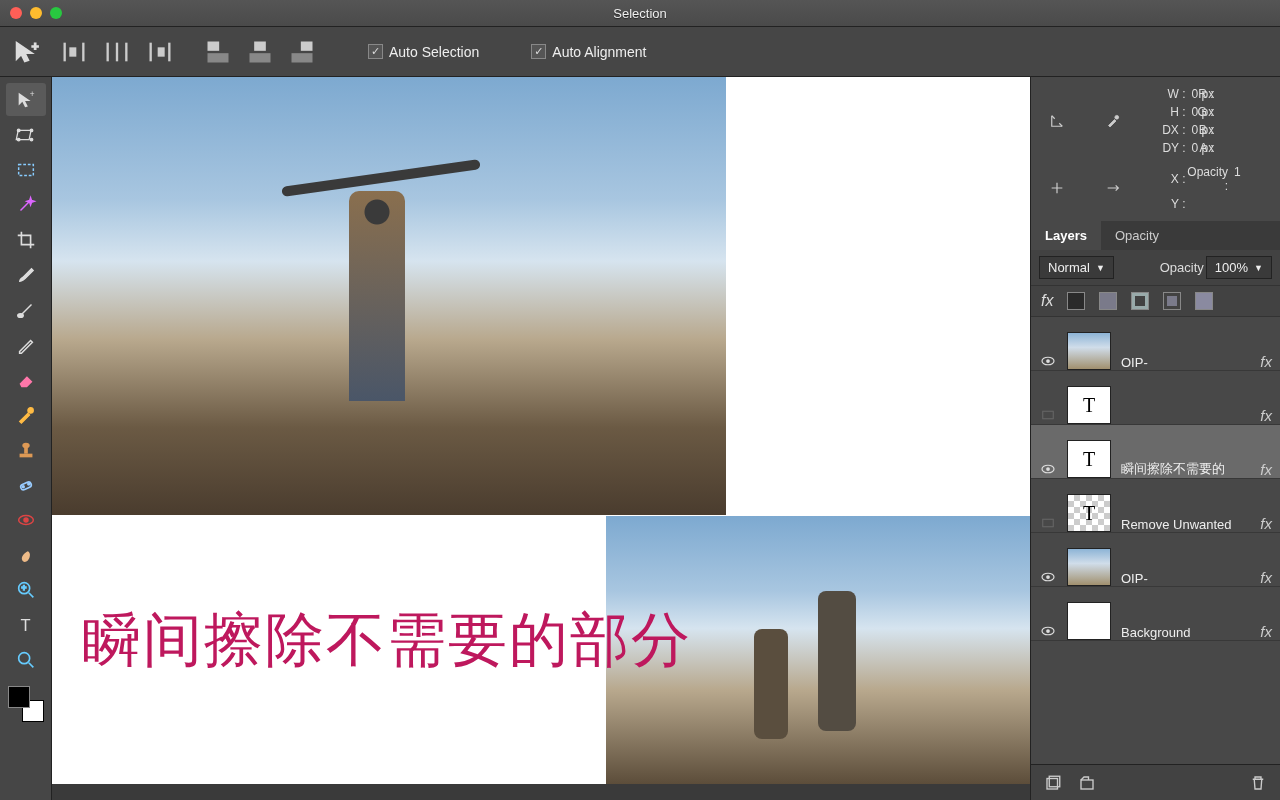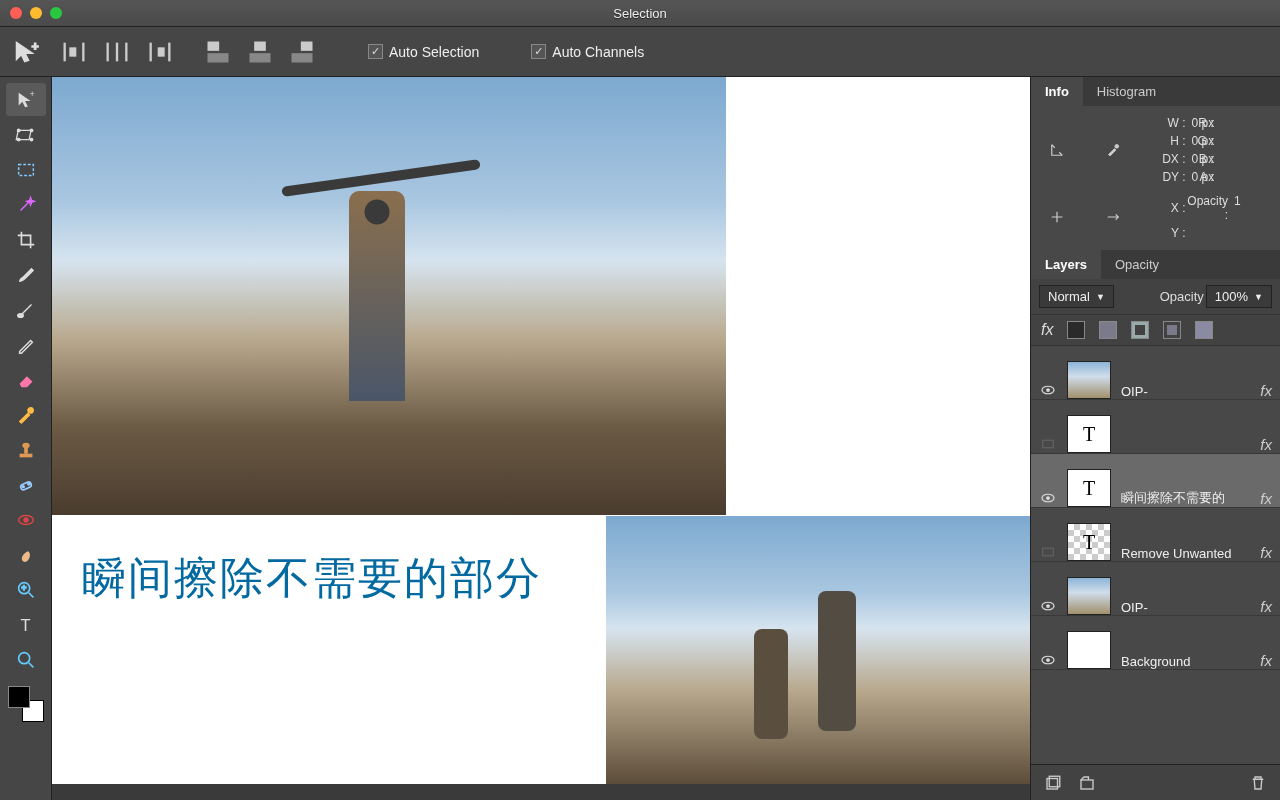--- a/index.html
+++ b/index.html
@@ -35,21 +35,21 @@
 
 .canvas-wrap { flex: 1; background: #3a3a3a; display: flex; flex-direction: column; overflow: hidden; }
 .canvas { flex: 1; background: #fff; margin: 0 0 0 0; position: relative; overflow: hidden; }
 .scrollh { height: 16px; background: #3a3a3a; }
 .img1 { position: absolute; left: 0; top: 0; width: 674px; height: 438px; background: linear-gradient(180deg, #7da9d0 0%, #a8c6e0 28%, #d6e4ef 42%, #b8a88d 60%, #6b5a44 80%, #4a3c2e 100%); }
 .img1::before { content: ""; position: absolute; left: 44%; top: 26%; width: 56px; height: 210px; background: radial-gradient(circle at 50% 10%, #3a3a3a 12px, transparent 13px), linear-gradient(#8a6f4e, #4a5668); border-radius: 10px 10px 0 0; }
 .img1::after { content: ""; position: absolute; left: 34%; top: 22%; width: 200px; height: 10px; background: #3a3a3a; border-radius: 5px; transform: rotate(-8deg); }
 .img2 { position: absolute; right: 0; bottom: 0; width: 424px; height: 268px; background: linear-gradient(180deg, #7da9d0 0%, #a8c6e0 28%, #d6e4ef 42%, #b8a88d 65%, #5c4d3a 100%); }
 .img2::before { content: ""; position: absolute; left: 50%; top: 28%; width: 38px; height: 140px; background: #534c42; border-radius: 8px; }
 .img2::after { content: ""; position: absolute; left: 35%; top: 42%; width: 34px; height: 110px; background: #5a4e3e; border-radius: 8px; }
-.canvas-text { position: absolute; left: 30px; top: 472px; font-size: 44px; color: #0369a1; font-weight: 400; letter-spacing: 2px; }
+.canvas-text { position: absolute; left: 30px; top: 524px; font-size: 59px; color: #be185d; font-weight: 400; letter-spacing: 2px; }
 
 
 .panels { width: 250px; background: #424242; display: flex; flex-direction: column; border-left: 1px solid #222; font-size: 13px; }
 .tabrow { display: flex; background: #3a3a3a; }
 .tab { padding: 7px 14px; color: #ccc; cursor: pointer; }
 .tab.active { background: #484848; color: #fff; font-weight: 600; }
 .info-panel { background: #484848; padding: 10px 12px; }
 .info-grid { display: grid; grid-template-columns: 28px 1fr 28px 1fr; row-gap: 4px; align-items: center; font-size: 12px; color: #ddd; }
 .info-col { display: flex; justify-content: space-between; gap: 6px; }
 .info-lbl { text-align: right; min-width: 30px; color: #ddd; }
@@ -139,21 +139,21 @@
           <rect x="3" y="13" width="18" height="8" fill="#888"></rect>
         </svg>
       </span>
   </div>
   <label class="chk">
     <span class="chk-box">✓</span>
     <span>Auto Selection</span>
   </label>
   <label class="chk">
     <span class="chk-box">✓</span>
-    <span>Auto Channels</span>
+    <span>Auto Alignment</span>
   </label>
 </div>
 
 <div class="main">
 
   <div class="toolbox">
     <div class="tool sel">
         <svg viewBox="0 0 24 24">
           <path d="M4 4 L4 18 L8 14 L11 20 L14 19 L11 13 L17 13 Z" fill="#ddd"></path>
           <text x="16" y="9" font-size="9" fill="#ddd">+</text>
@@ -264,24 +264,20 @@
   <div class="canvas-wrap">
     <div class="canvas">
       <div class="img1"></div>
       <div class="img2"></div>
       <div class="canvas-text">瞬间擦除不需要的部分</div>
     </div>
     <div class="scrollh"></div>
   </div>
 
   <div class="panels">
-    <div class="tabrow">
-      <div class="tab active">Info</div>
-      <div class="tab">Histogram</div>
-    </div>
     <div class="info-panel">
       <div class="info-grid">
         <div class="info-icon" style="grid-row:1/span 4">
           <svg width="18" height="18" viewBox="0 0 24 24" stroke="#ccc" fill="none" stroke-width="1.6">
               <path d="M5 5 L5 19 L19 19"></path>
               <path d="M5 5 L9 9 M19 19 L15 15"></path>
             </svg>
         </div>
         <div class="info-col">
             <span class="info-lbl">W :</span>

